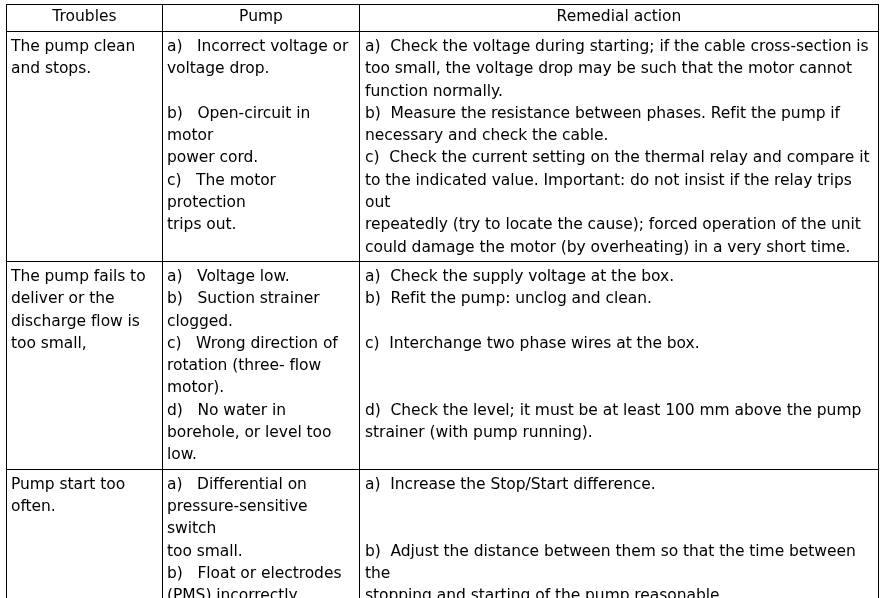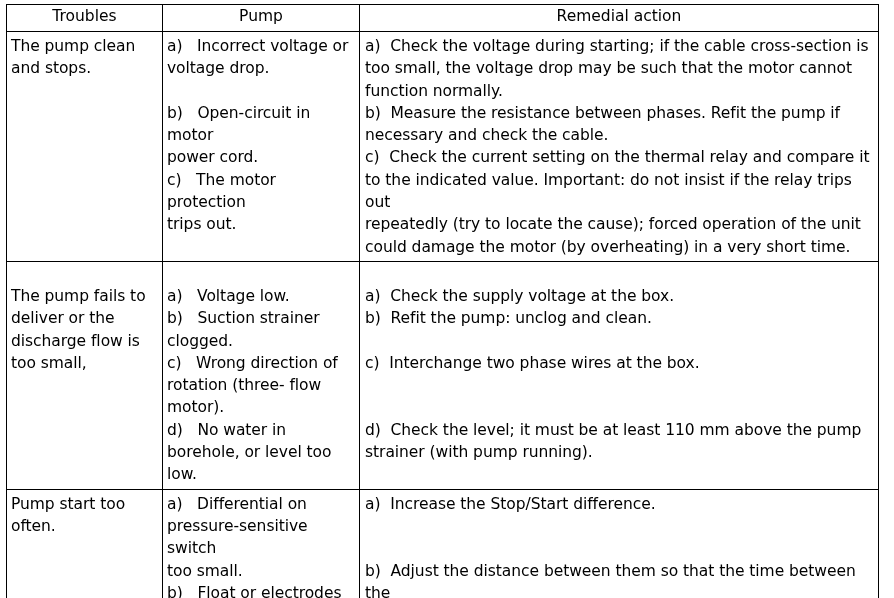--- a/index.html
+++ b/index.html
@@ -61,21 +61,21 @@
     padding: 3px 3px 3px 4px;
     white-space: pre-wrap;
     word-wrap: break-word;
     letter-spacing: -0.05px;
   }
   td.remedy .cell {
     padding-left: 5px;
     padding-right: 4px;
   }
   tr.r1 td .cell { min-height: 185px; }
-  tr.r2 td .cell { min-height: 186px; margin-top: 20px; }
+  tr.r2 td .cell { min-height: 186px; }
   tr.r3 td .cell { min-height: 164px; }
 </style>
 </head>
 <body>
 
 <div id="page">
   <div class="table-wrap">
     <table class="troubleshooting">
       <colgroup>
         <col class="c-troubles">
@@ -134,21 +134,21 @@
 borehole, or level too
 low.</div>
           </td>
           <td class="remedy">
             <div class="cell">a)  Check the supply voltage at the box.
 b)  Refit the pump: unclog and clean.
 
 c)  Interchange two phase wires at the box.
 
 
-d)  Check the level; it must be at least 110 mm above the pump
+d)  Check the level; it must be at least 100 mm above the pump
 strainer (with pump running).</div>
           </td>
         </tr>
         <tr class="r3">
           <td class="trouble">
             <div class="cell">Pump start too
 often.</div>
           </td>
           <td class="cause">
             <div class="cell">a)   Differential on

